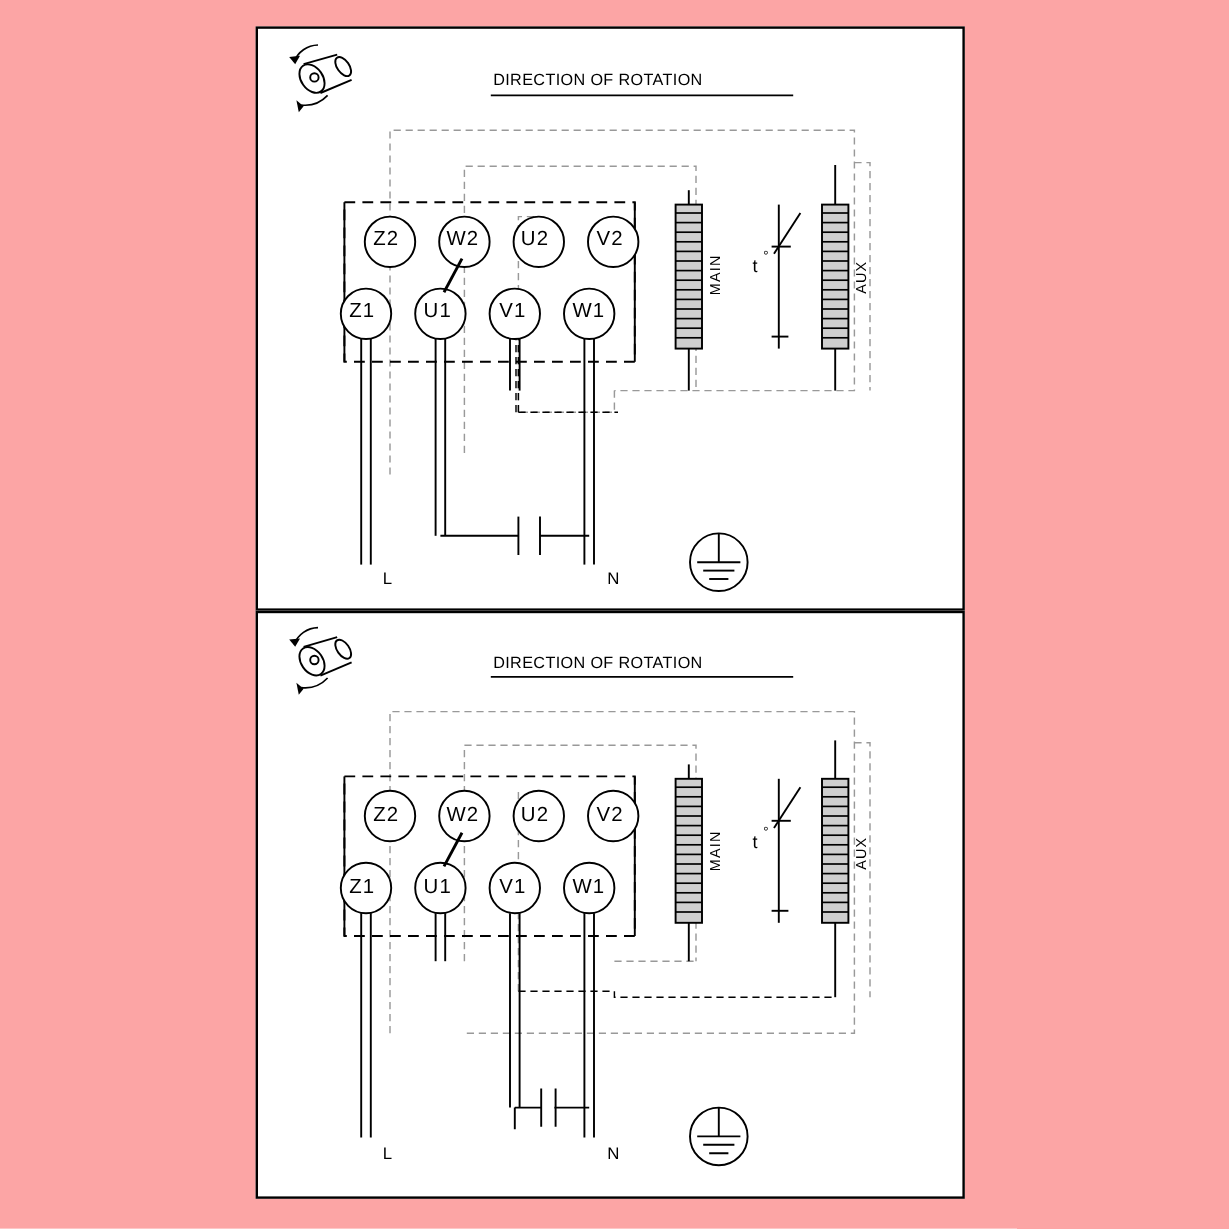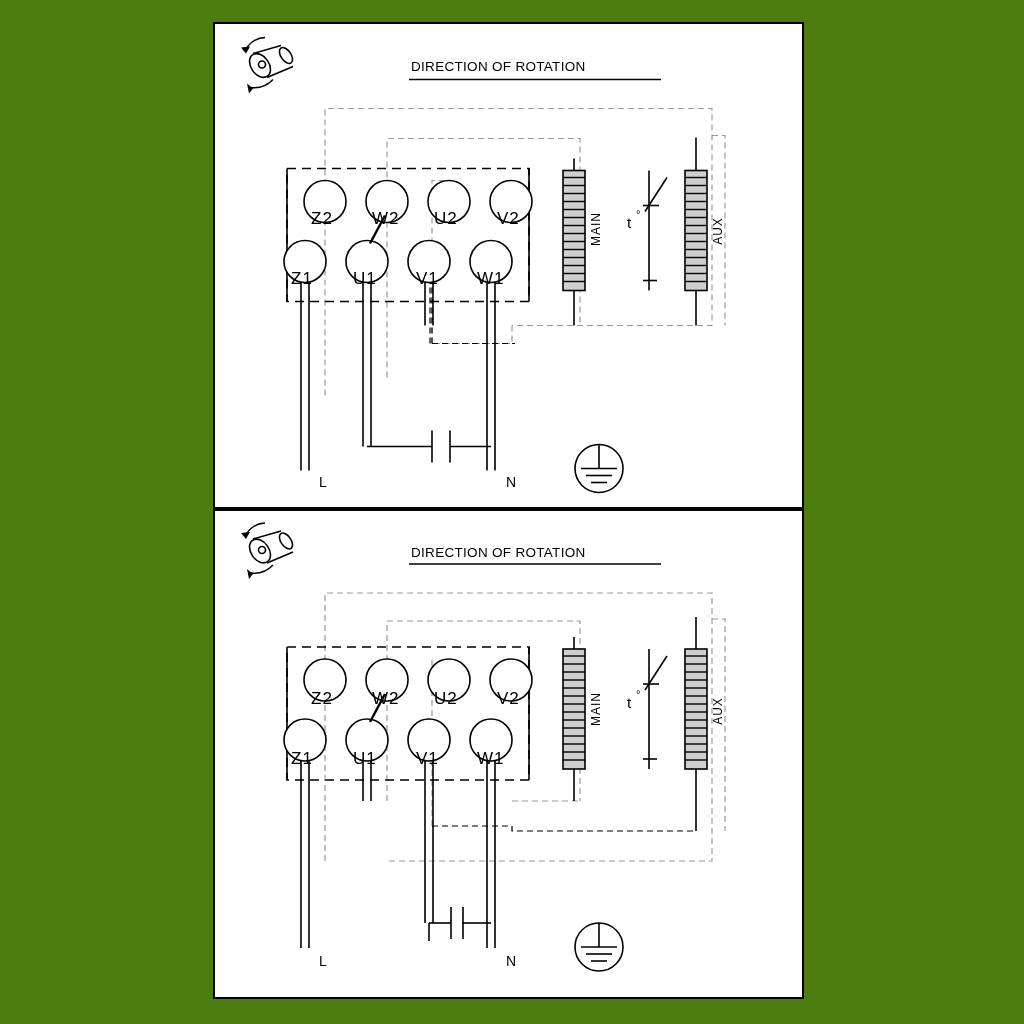--- a/index.html
+++ b/index.html
@@ -5,21 +5,21 @@
   html, body {
     margin: 0;
     padding: 0;
     background: #ffffff;
     font-family: "Liberation Sans", sans-serif;
   }
   #page {
     position: relative;
     width: 1024px;
     height: 1024px;
-    background: #4d7c0f;
+    background: #fca5a5;
     overflow: hidden;
   }
   .panel {
     position: absolute;
     border: 2px solid #000000;
     background: #ffffff;
     box-sizing: border-box;
   }
   #panel-top { left: 213px; top: 22px; width: 591px; height: 487px; }
   #panel-bottom { left: 213px; top: 509px; width: 591px; height: 490px; }
@@ -39,21 +39,20 @@
     color: #000000;
     white-space: nowrap;
   }
   .title-lbl {
     font-size: 13.5px;
     letter-spacing: 0.3px;
   }
   .term-lbl {
     font-size: 17px;
     letter-spacing: 1px;
-    margin-top: 20px;
   }
   .small-lbl { font-size: 14px; }
   .vert-lbl {
     font-size: 12px;
     letter-spacing: 1px;
     transform-origin: center center;
   }
   .deg-lbl { font-size: 15px; }
 </style>
 </head>

